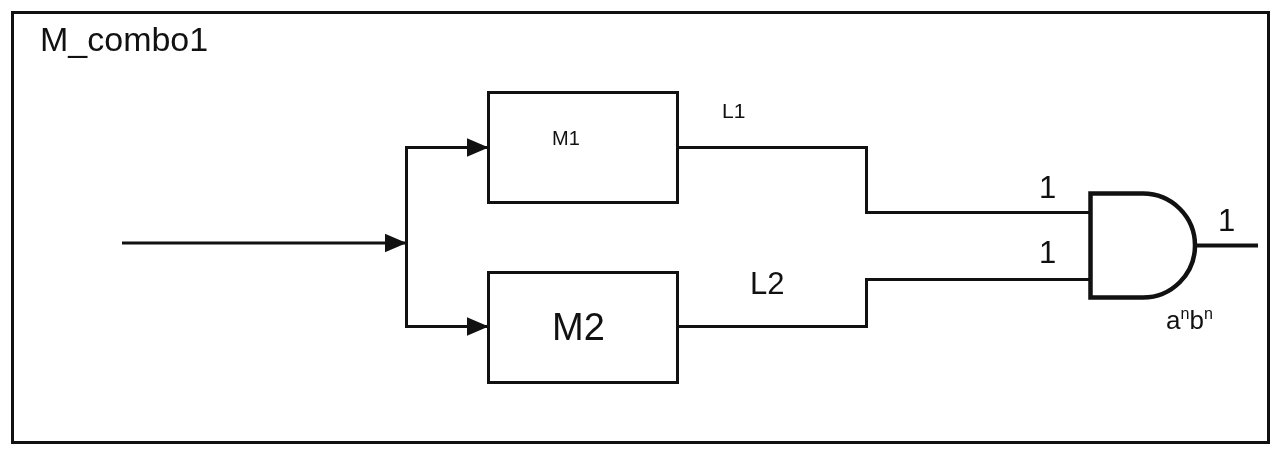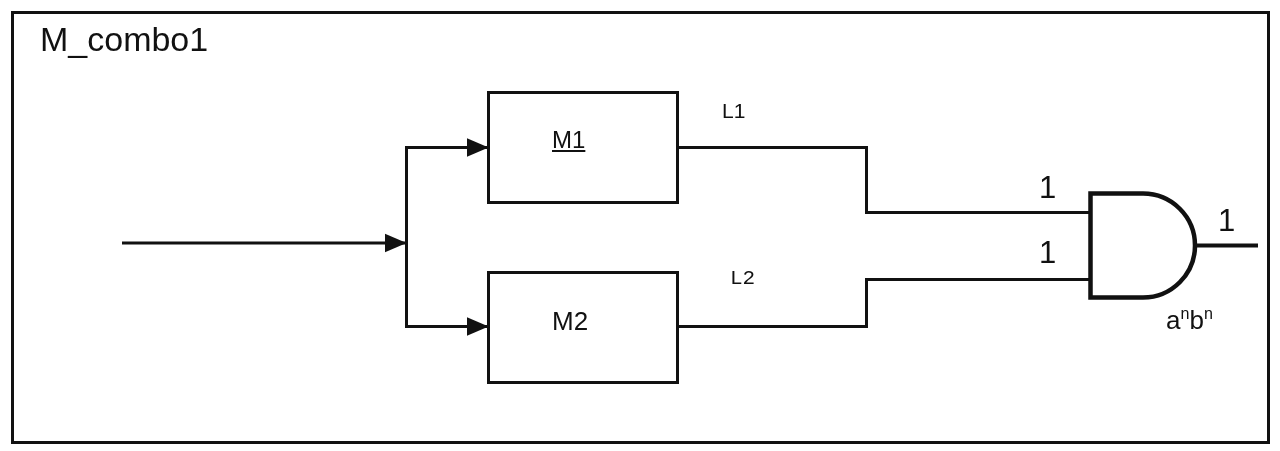--- a/index.html
+++ b/index.html
@@ -28,24 +28,24 @@
   }
   .lbl {
     position: absolute;
     white-space: nowrap;
     line-height: 1;
     color: #111111;
     font-family: "Liberation Sans", sans-serif;
   }
   .lbl-title   { left: 40px;  top: 22px;  font-size: 34px; }
   .lbl-input   { left: 178px; top: 188px; font-size: 31px; }
-  .lbl-m1      { left: 552px; top: 128px; font-size: 24px; text-decoration: underline; }
-  .lbl-m2      { left: 552px; top: 308px; font-size: 26px; }
+  .lbl-m1      { left: 552px; top: 128px; font-size: 20px; }
+  .lbl-m2      { left: 552px; top: 308px; font-size: 38px; }
   .lbl-l1      { left: 722px; top: 100px; font-size: 21px; }
-  .lbl-l2      { left: 730px; top: 268px; font-size: 21px; font-family: Liberation Mono, monospace; }
+  .lbl-l2      { left: 750px; top: 268px; font-size: 31px; }
   .lbl-in1-top { left: 1039px; top: 172px; font-size: 31px; }
   .lbl-in1-bot { left: 1039px; top: 237px; font-size: 31px; }
   .lbl-out1    { left: 1218px; top: 205px; font-size: 31px; }
   .lbl-result  { left: 1166px; top: 307px; font-size: 26px; }
   .lbl-result sup {
     font-size: 0.62em;
     vertical-align: super;
     line-height: 0;
   }
 </style>

